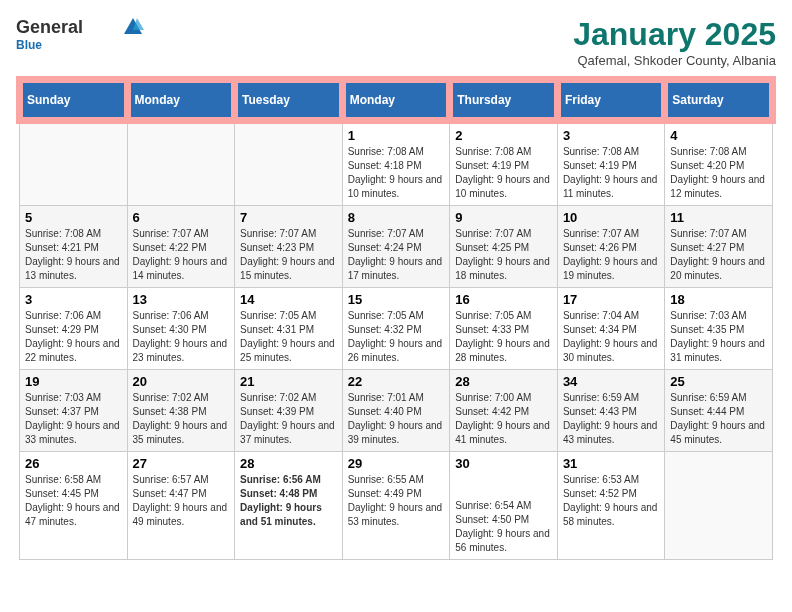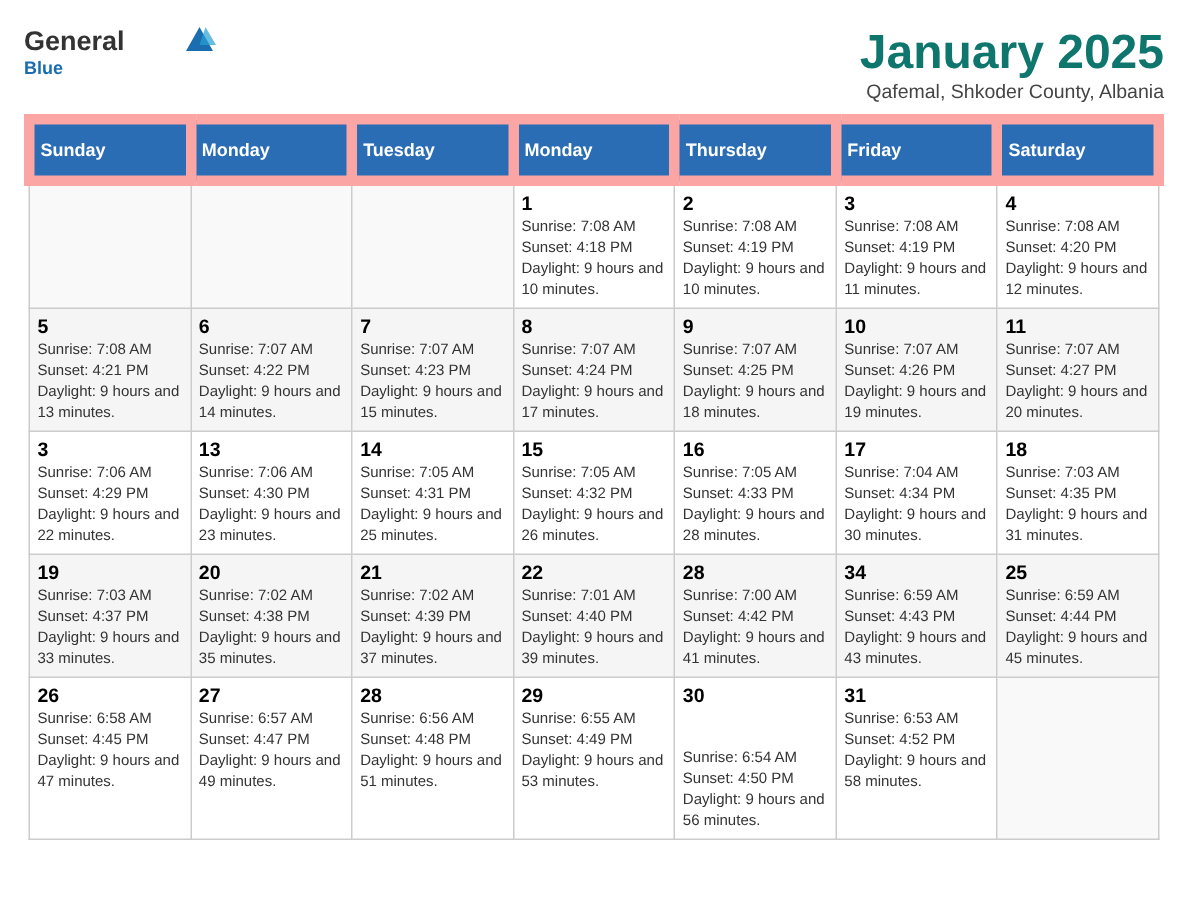--- a/index.html
+++ b/index.html
@@ -296,21 +296,21 @@
 Daylight: 9 hours and 47 minutes.</div>
         </td>
         <td>
           <span class="day-num">27</span>
           <div class="day-info" style="white-space: pre-line;">Sunrise: 6:57 AM
 Sunset: 4:47 PM
 Daylight: 9 hours and 49 minutes.</div>
         </td>
         <td>
           <span class="day-num">28</span>
-          <div class="day-info" style="white-space: pre-line;">Sunrise: 6:56 AM
+          <div class="day-info" style="white-space: pre-line; font-weight: bold;">Sunrise: 6:56 AM
 Sunset: 4:48 PM
 Daylight: 9 hours and 51 minutes.</div>
         </td>
         <td>
           <span class="day-num">29</span>
           <div class="day-info" style="white-space: pre-line;">Sunrise: 6:55 AM
 Sunset: 4:49 PM
 Daylight: 9 hours and 53 minutes.</div>
         </td>
         <td>

